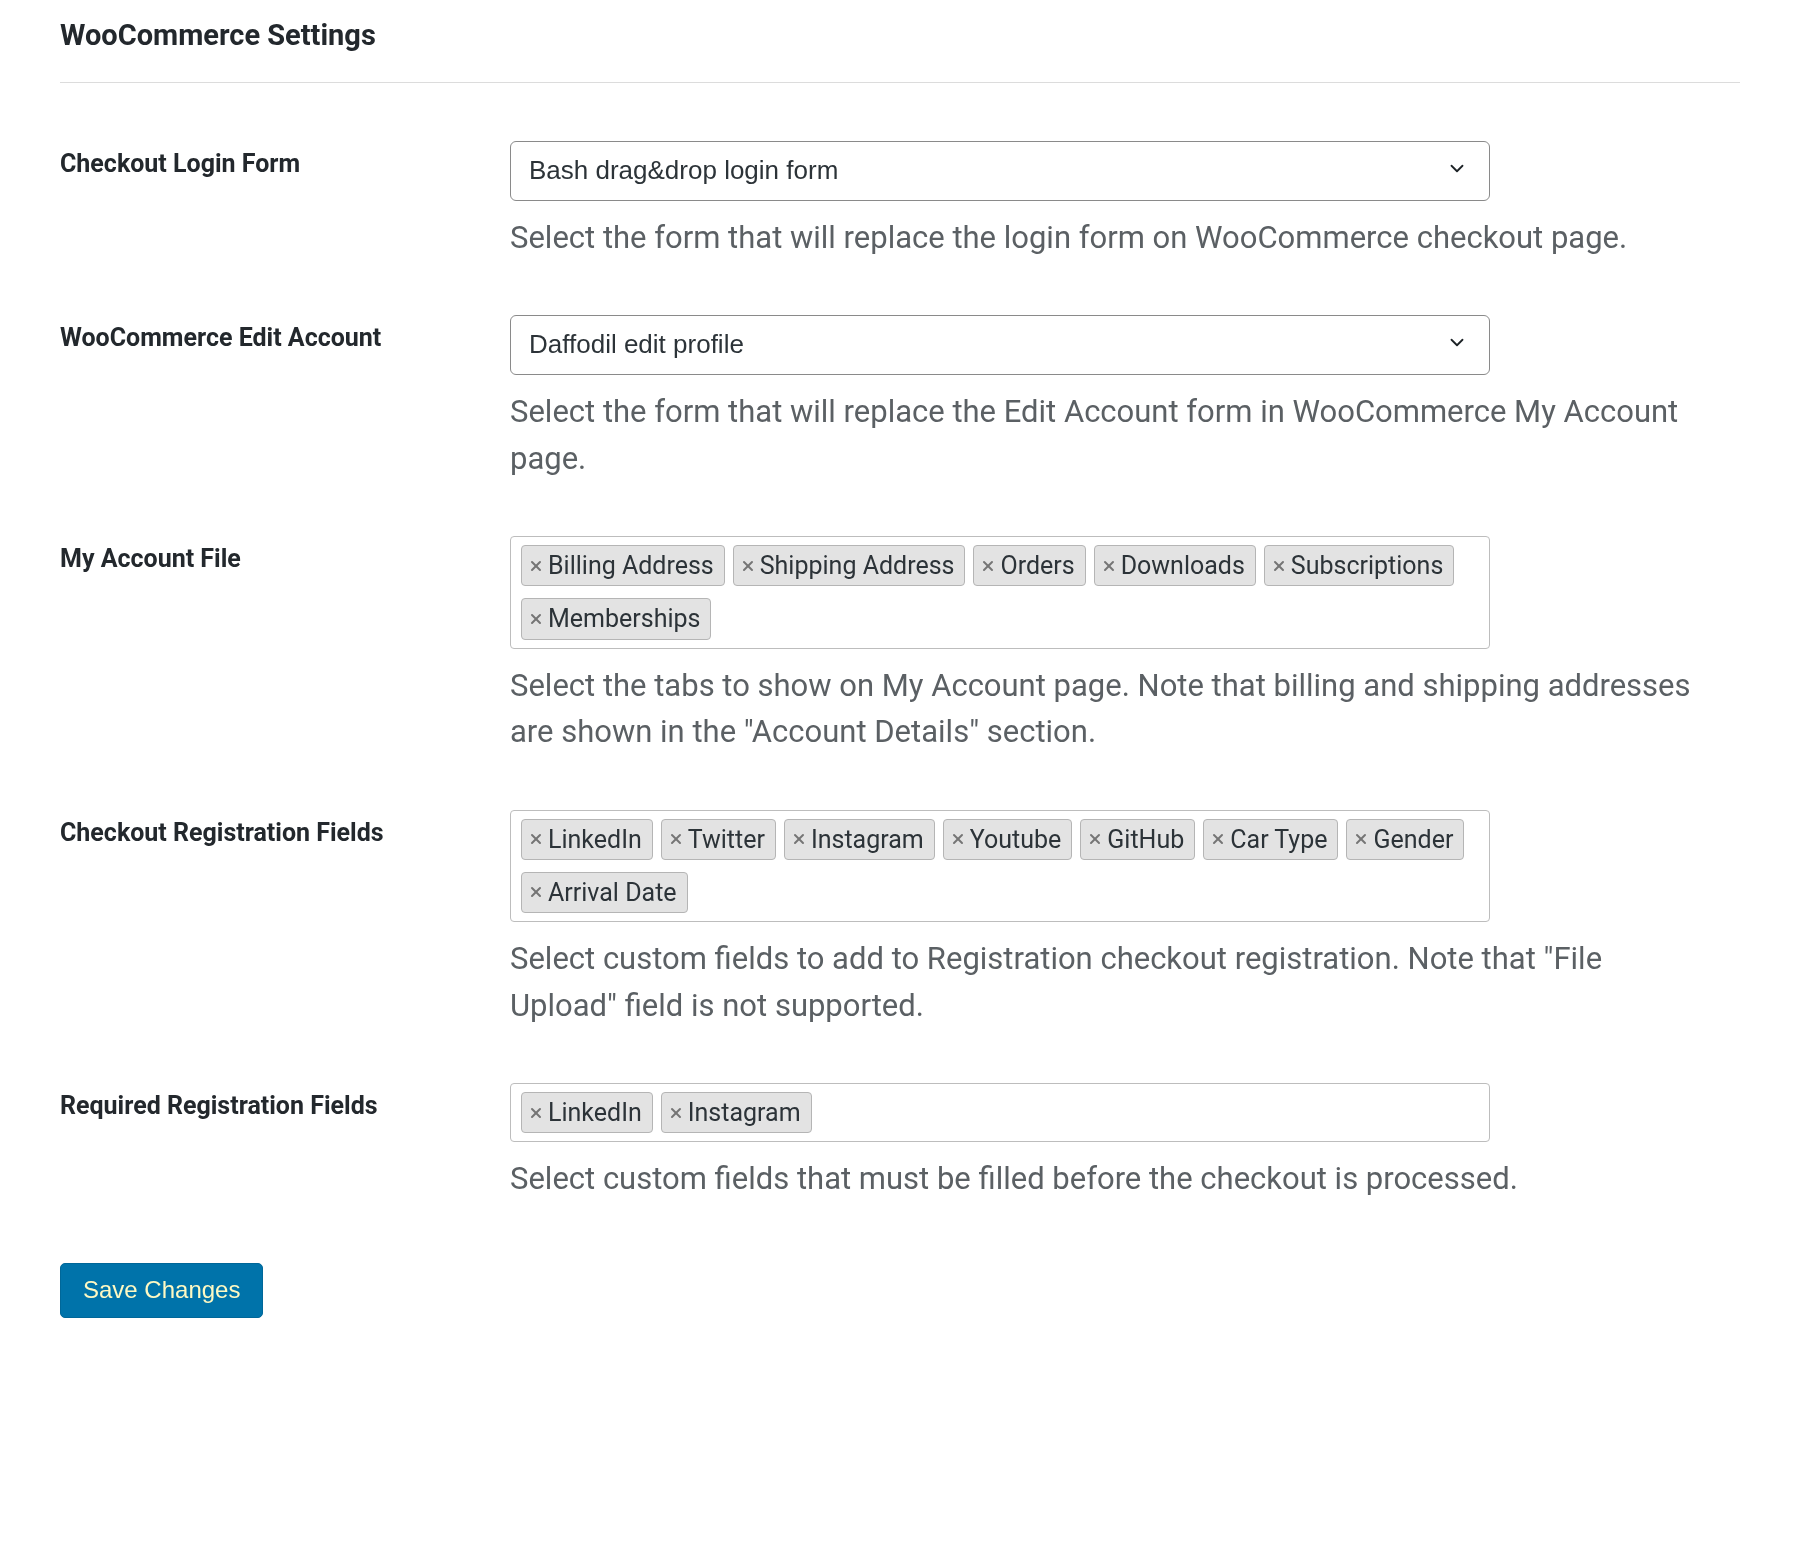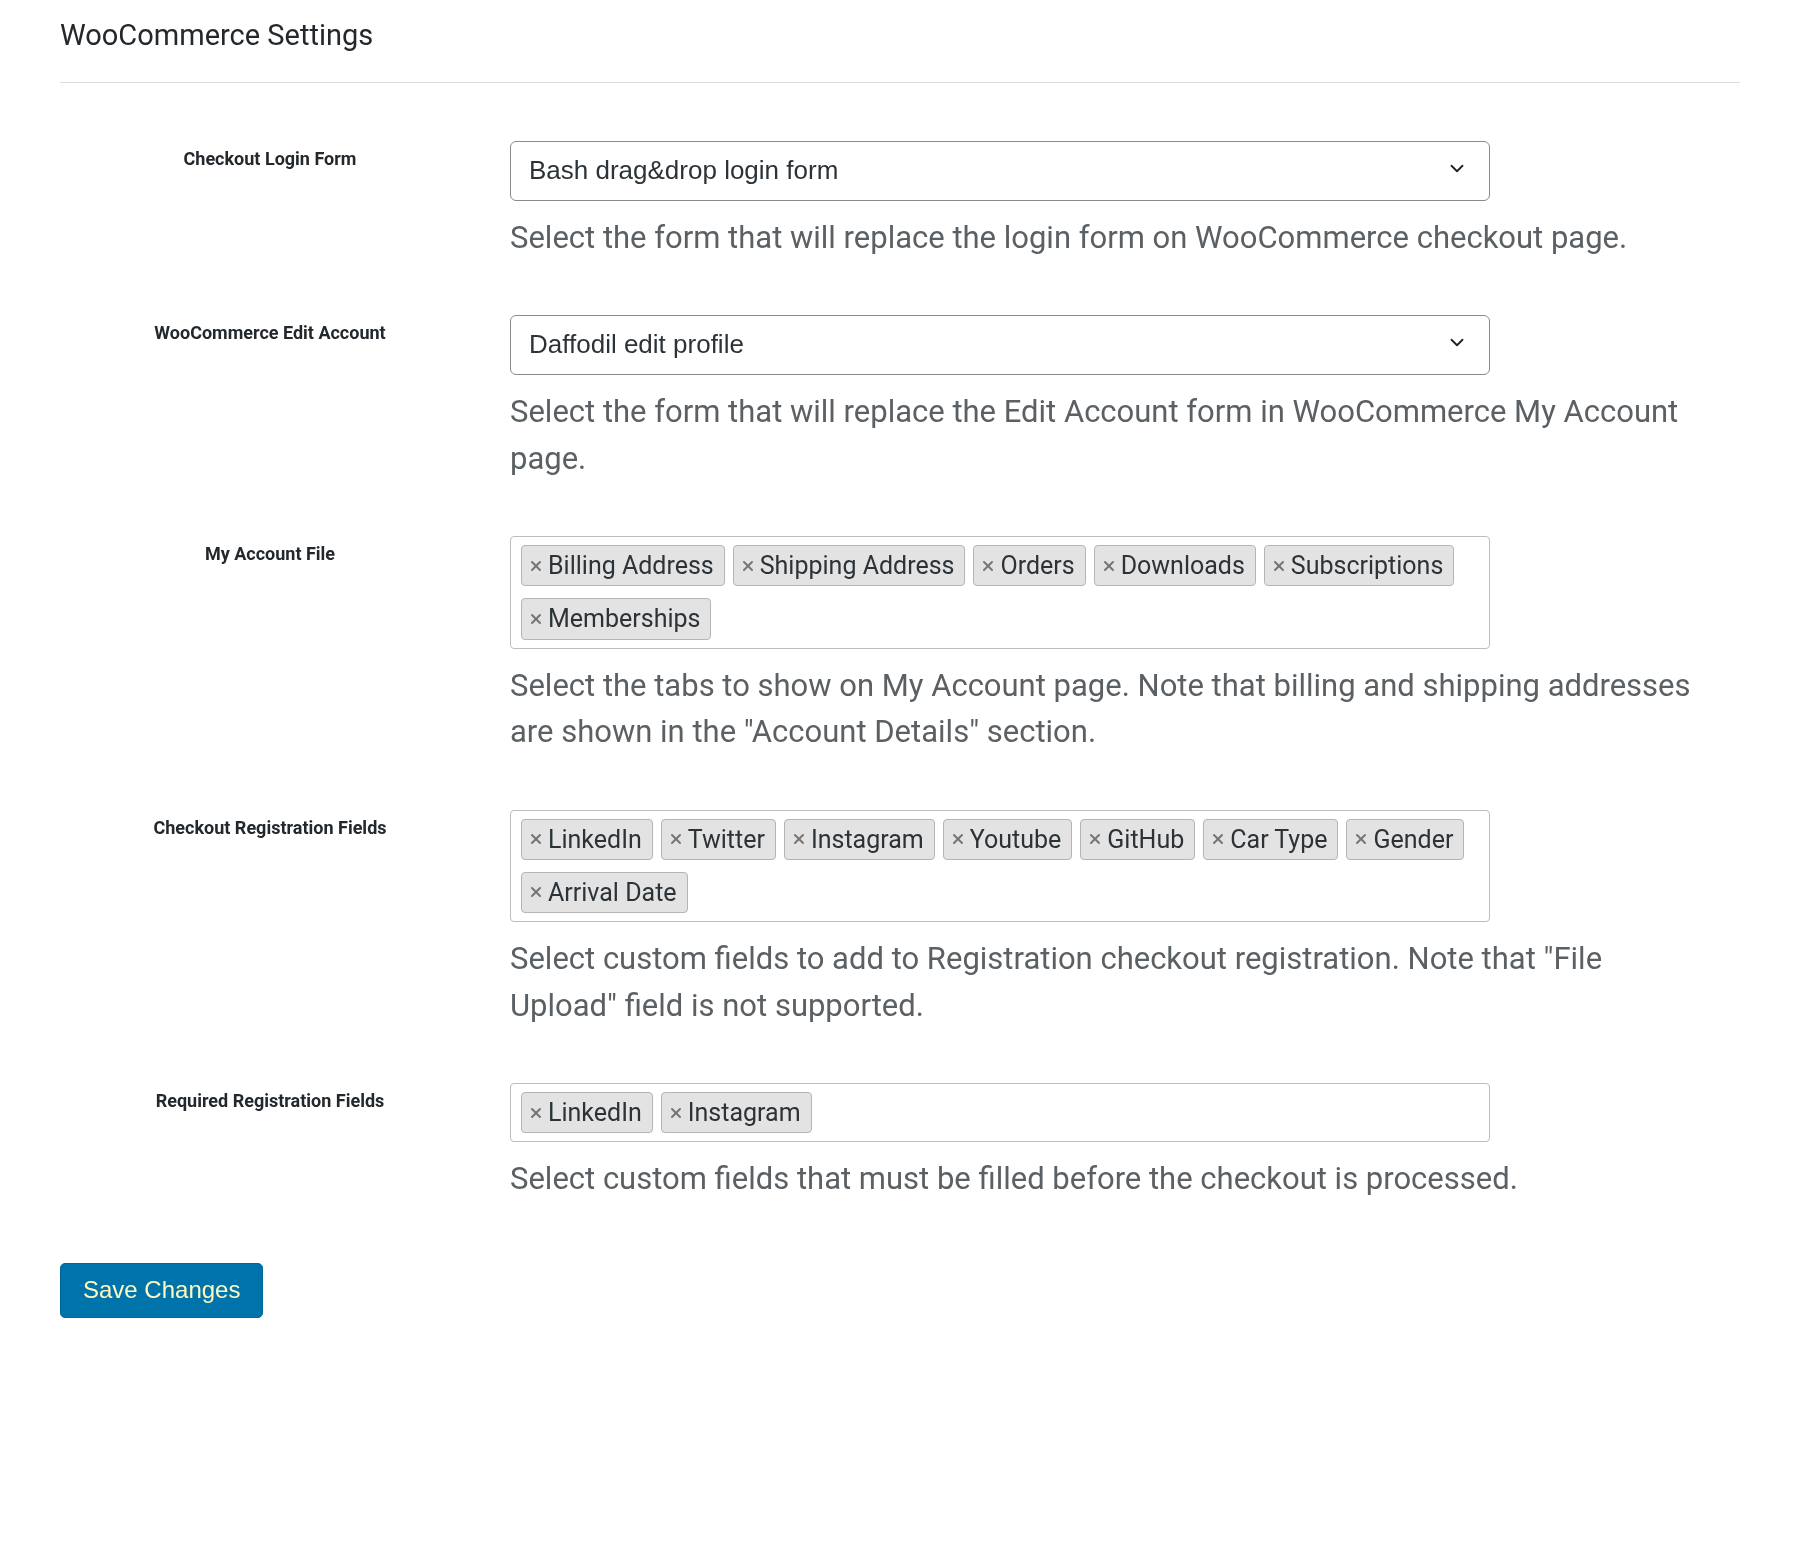--- a/index.html
+++ b/index.html
@@ -11,40 +11,40 @@
     font-size: 21px;
     -webkit-font-smoothing: antialiased;
   }
   .page {
     padding: 18px 60px 60px 60px;
     box-sizing: border-box;
     width: 1800px;
   }
   .section-title {
     font-size: 29px;
-    font-weight: 400;
+    font-weight: 700;
     color: #23282d;
     margin: 0 0 20px 0;
     padding-bottom: 10px;
   }
   hr.title-sep {
     border: none;
     border-top: 1px solid #dcdcdc;
     margin: 0 0 40px 0;
   }
   table.form-table {
     width: 100%;
     border-collapse: collapse;
   }
   table.form-table > tbody > tr > th {
-    text-align: center;
+    text-align: left;
     vertical-align: top;
     padding: 24px 30px 24px 0;
     width: 420px;
-    font-size: 18px;
+    font-size: 25px;
     font-weight: 700;
     color: #23282d;
     line-height: 1.35;
   }
   table.form-table > tbody > tr > td {
     vertical-align: top;
     padding: 18px 0 36px 0;
   }
   .select-wrap {
     width: 980px;

